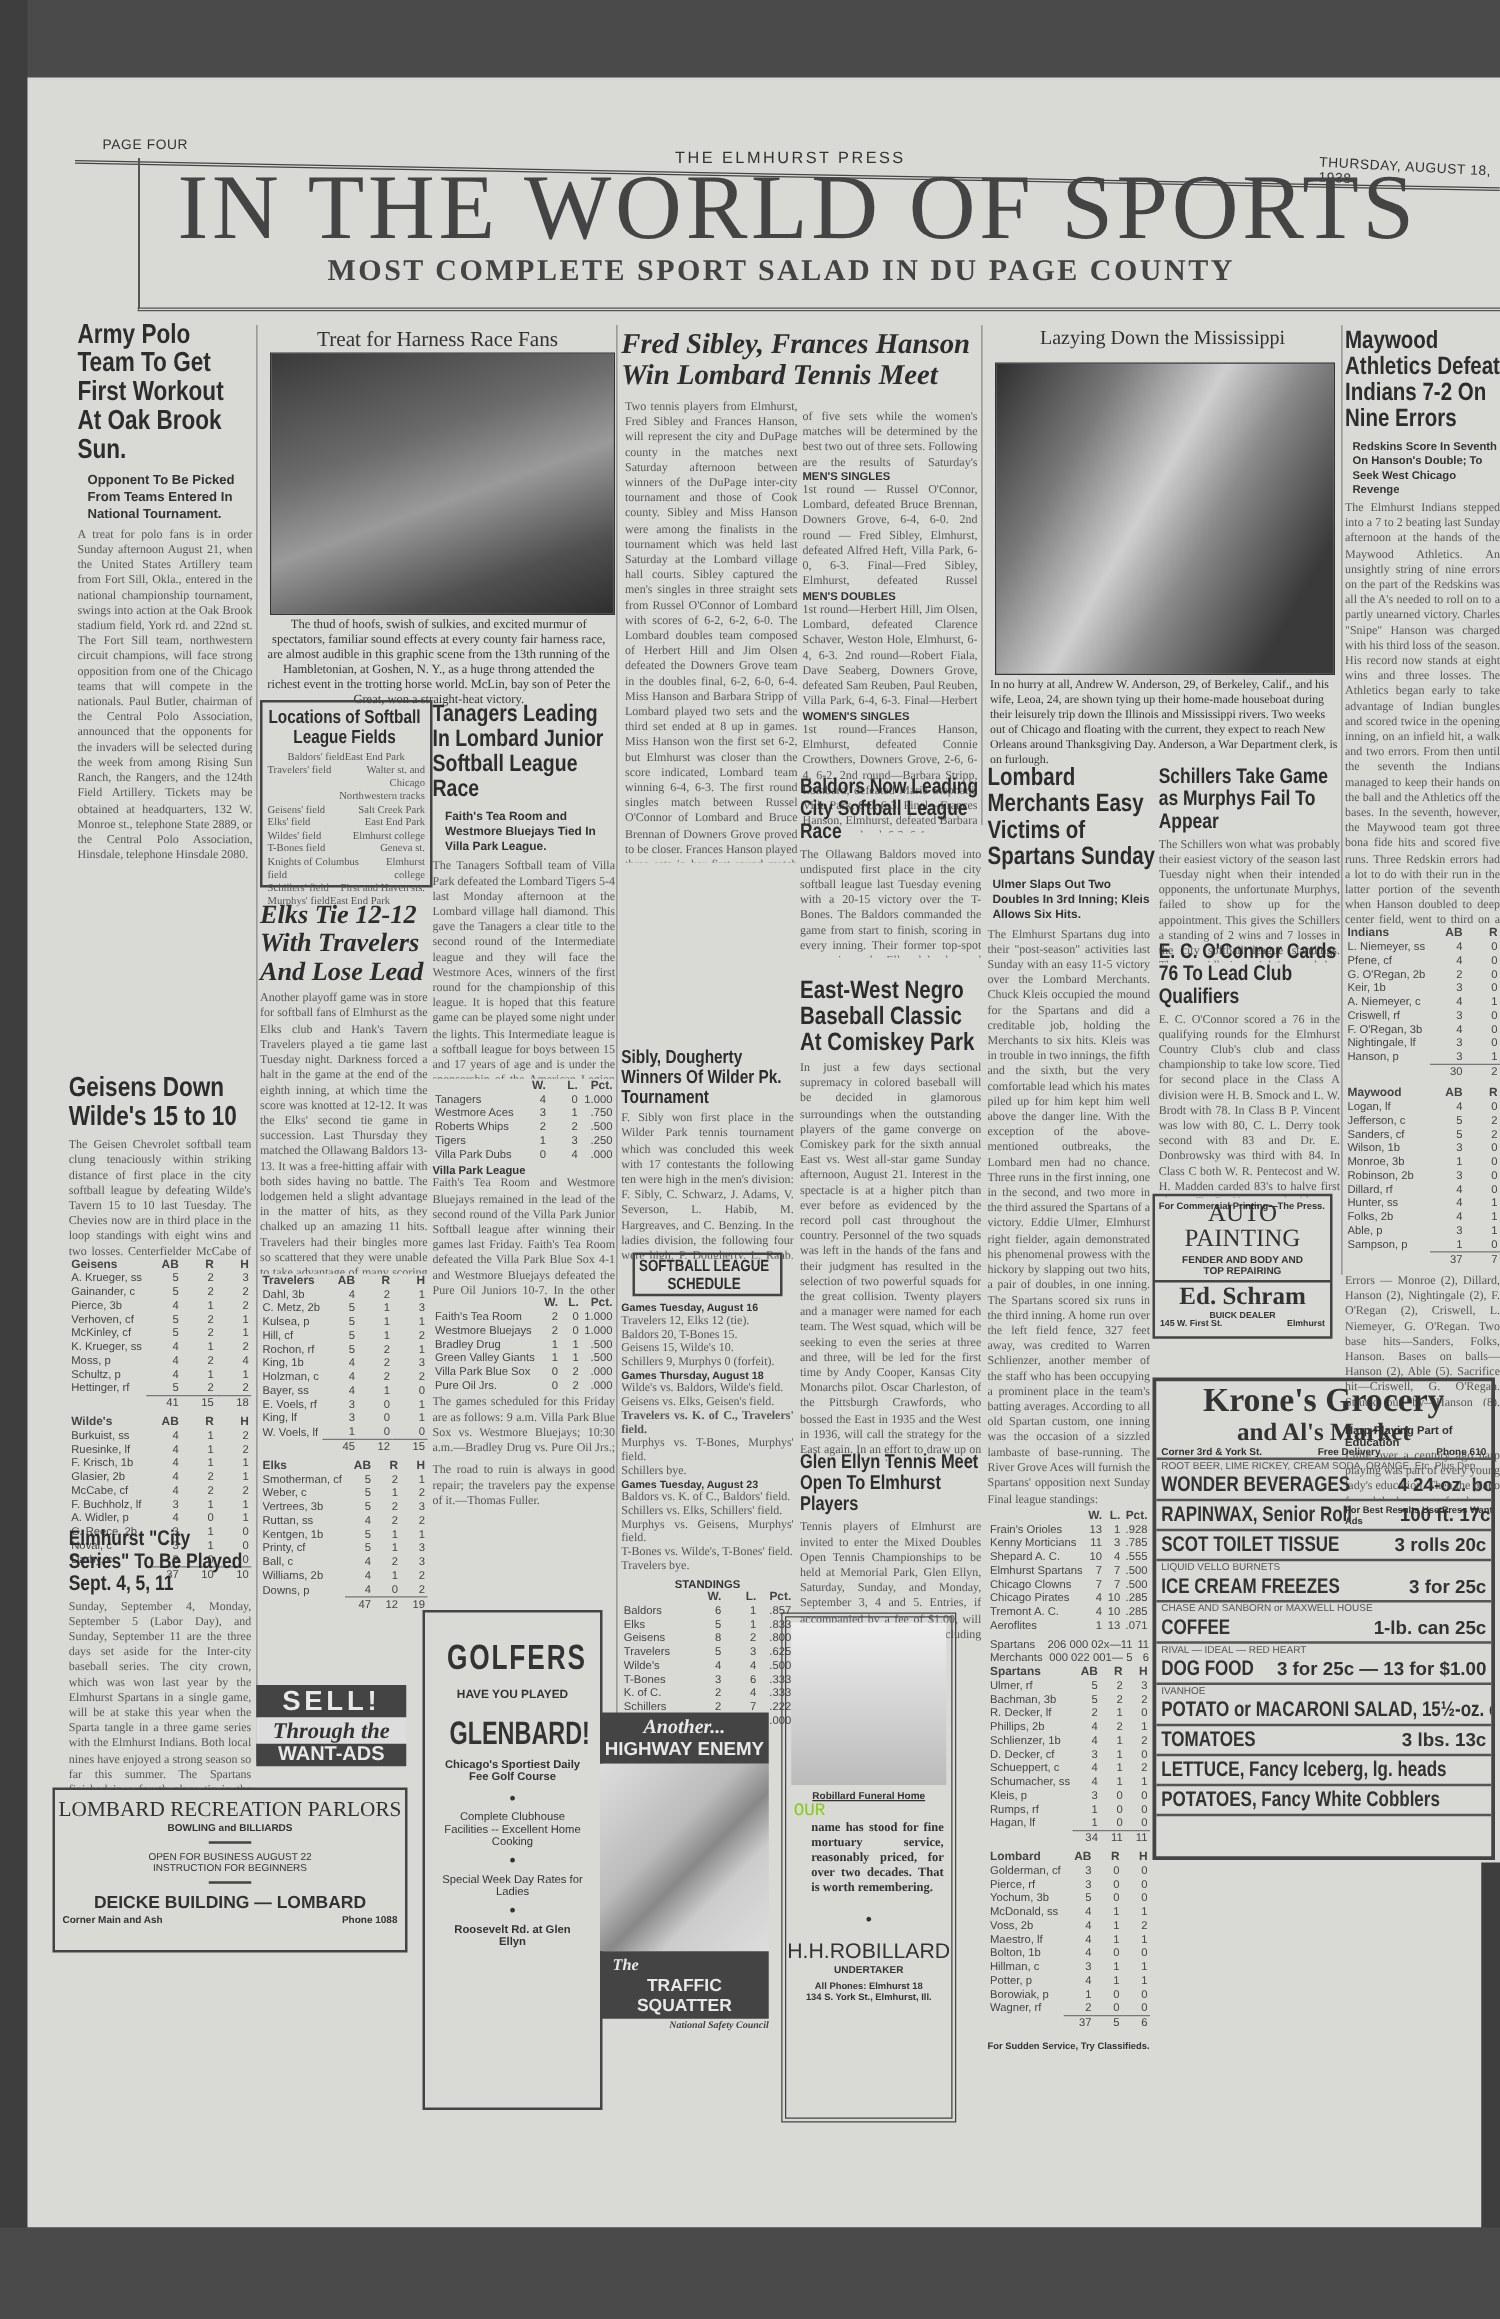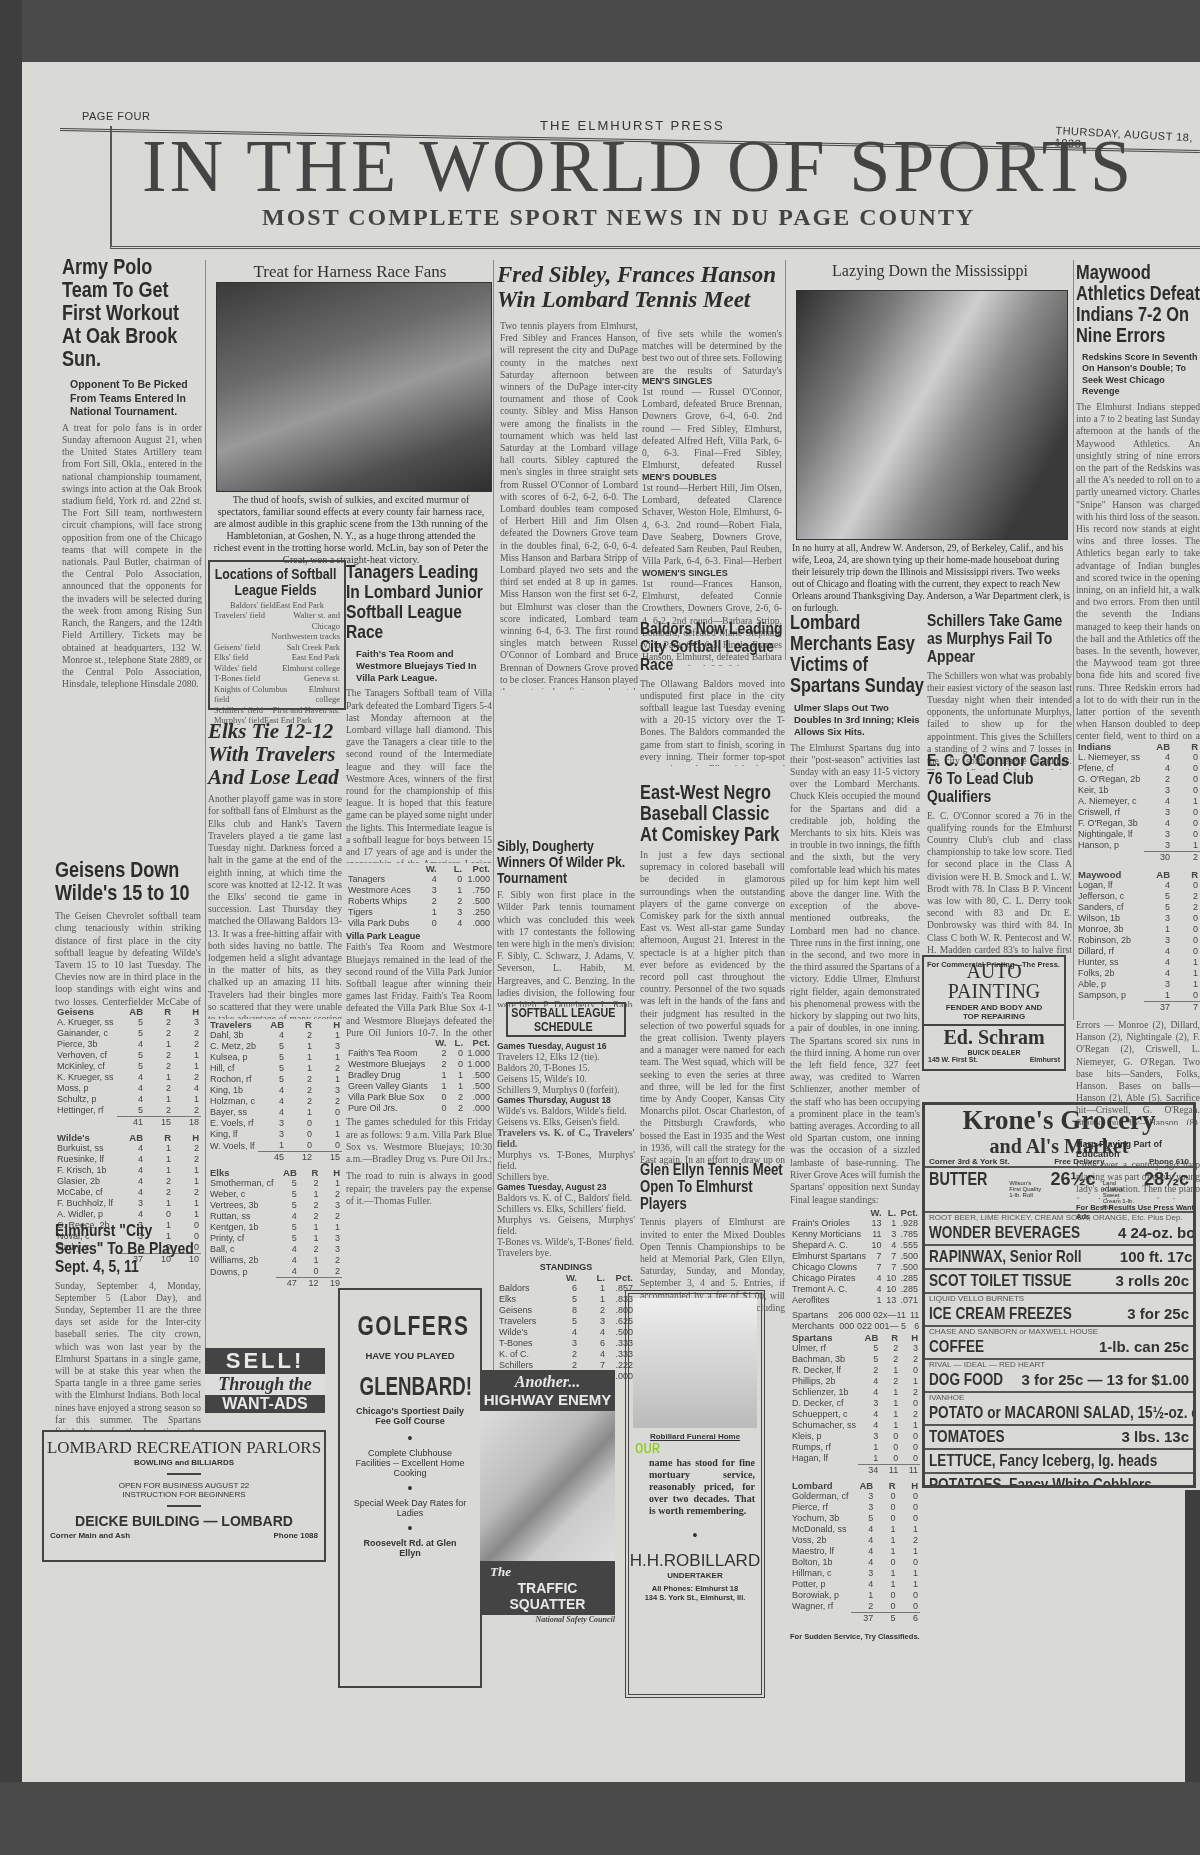--- a/index.html
+++ b/index.html
@@ -39,21 +39,21 @@
 <div class="fold" style="left:0;"></div>
 <div class="page"></div>
 
 <div class="abs folio" style="left:82px;top:110px;">PAGE FOUR</div>
 <div class="abs folio" style="left:540px;top:118px;font-size:13px;letter-spacing:2px;">THE ELMHURST PRESS</div>
 <div class="abs folio" style="left:1055px;top:128px;transform:rotate(3deg);">THURSDAY, AUGUST 18, 1938</div>
 <div class="rule" style="left:60px;top:128px;width:1140px;transform:rotate(1.1deg);transform-origin:left;"></div>
 
 <div class="banner">
   <div class="banner-title">IN THE WORLD OF SPORTS</div>
-  <div class="banner-sub">MOST COMPLETE SPORT NEWS IN DU PAGE COUNTY</div>
+  <div class="banner-sub">MOST COMPLETE SPORT SALAD IN DU PAGE COUNTY</div>
 </div>
 
 <div class="col-rule" style="left:205px;top:260px;height:1150px;"></div>
 <div class="col-rule" style="left:493px;top:260px;height:1150px;"></div>
 <div class="col-rule" style="left:785px;top:260px;height:400px;"></div>
 <div class="col-rule" style="left:1073px;top:260px;height:760px;"></div>
 
 <div class="abs" style="left:62px;top:255px;width:140px;">
   <div class="hed" style="font-size:22px;width:170px;">Army Polo Team To Get First Workout At Oak Brook Sun.</div>
   <div class="deck" style="margin:8px 0 4px 8px;font-size:10.5px;">Opponent To Be Picked From Teams Entered In National Tournament.</div>
@@ -1136,27 +1136,20 @@
 </div>
 
 <div class="box" style="left:922px;top:1102px;width:268px;height:380px;border-width:3px;overflow:hidden;">
   <div class="ad-center" style="font-family:'Liberation Serif',serif;font-weight:bold;font-size:27px;line-height:30px;">Krone's Grocery</div>
   <div class="ad-center" style="font-family:'Liberation Serif',serif;font-weight:bold;font-size:20px;line-height:22px;">and Al's Market</div>
   <div style="display:flex;justify-content:space-between;padding:0 4px;font-family:'Liberation Sans',sans-serif;font-size:8px;font-weight:bold;color:#333;border-bottom:2px solid #555;">
     <span>Corner 3rd &amp; York St.</span>
       <span>Free Delivery</span>
       <span>Phone 610</span>
   </div>
-  <div class="krone-row">
-    <span class="kr-item" style="font-size:18px;">BUTTER</span>
-    <span style="font-size:6px;width:34px;">Wilson's First Quality 1-lb. Roll</span>
-    <span class="kr-price" style="font-size:18px;">26½c</span>
-    <span style="font-size:6px;width:34px;">Land o'Lakes Sweet Cream 1-lb. Roll</span>
-    <span class="kr-price" style="font-size:18px;">28½c</span>
-  </div>
   <div id="krone-items">
       <div class="kr-pre">ROOT BEER, LIME RICKEY, CREAM SODA, ORANGE, Etc.   Plus Dep.</div>
       <div class="krone-row">
         <span class="kr-item">WONDER BEVERAGES</span>
         <span class="kr-price" style="font-size:15px;">4 24-oz. bottles 25c</span>
       </div>
       <div class="krone-row">
         <span class="kr-item">RAPINWAX, Senior Roll</span>
         <span class="kr-price" style="font-size:15px;">100 ft. 17c</span>
       </div>

